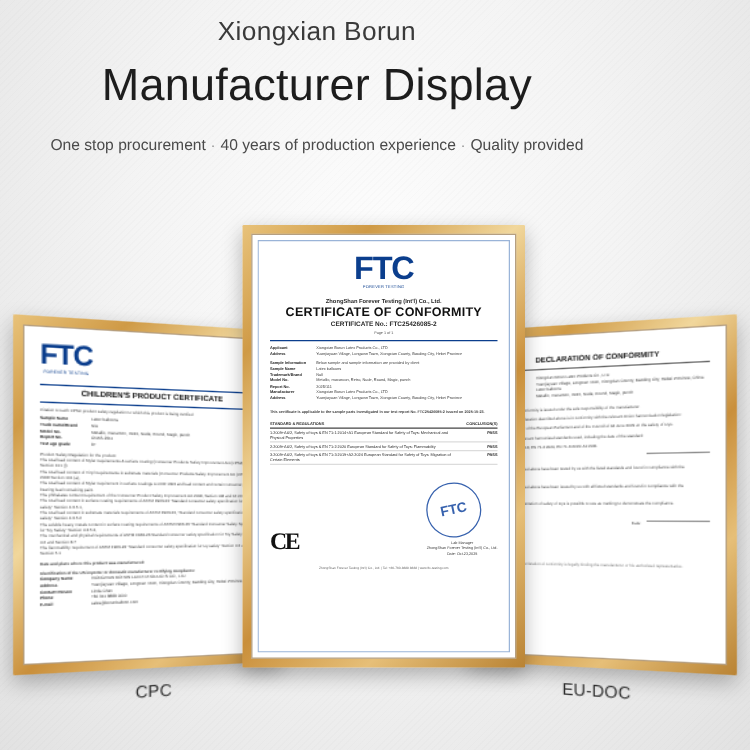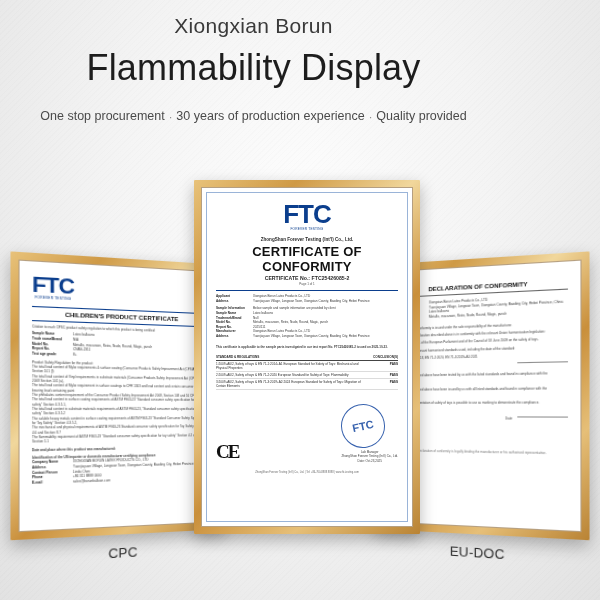--- a/index.html
+++ b/index.html
@@ -153,21 +153,21 @@
     color: #0b3e8d;
     letter-spacing: 0.2px;
     margin-top: 1px;
   }
   .blue-rule {
     height: 1px;
     background: #0b3e8d;
     margin: 3px 0;
   }
   .doc-title {
-    font-size: 13px;
+    font-size: 10px;
     font-weight: bold;
     text-align: center;
     color: #111;
     letter-spacing: 0.2px;
   }
   .doc-title-sm {
     font-size: 6px;
     font-weight: bold;
     text-align: center;
     color: #111;
@@ -231,25 +231,25 @@
     text-align: center;
   }
 </style>
 </head>
 <body>
 
 <div class="page">
 
   <div class="header">
     <div class="brand">Xiongxian Borun</div>
-    <div class="headline">Flammability Display</div>
+    <div class="headline">Manufacturer Display</div>
     <div class="tagline">
       <span>One stop procurement</span>
       <span class="dot">·</span>
-      <span>30 years of production experience</span>
+      <span>40 years of production experience</span>
       <span class="dot">·</span>
       <span>Quality provided</span>
     </div>
   </div>
 
   <div class="certs">
 
     <div class="cert cert-left">
       <div class="frame frame-side">
         <div class="frame-inner">

